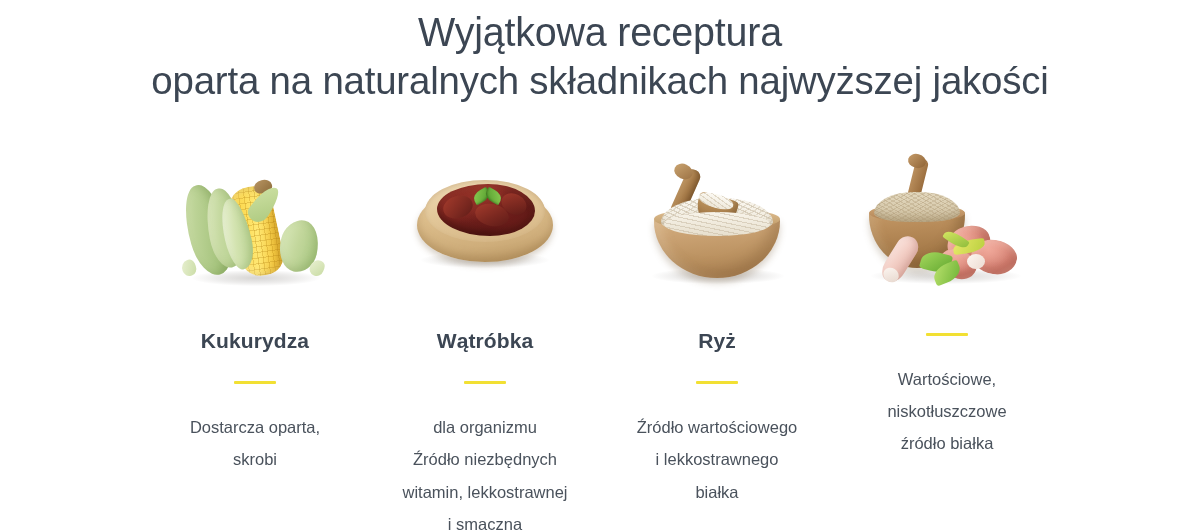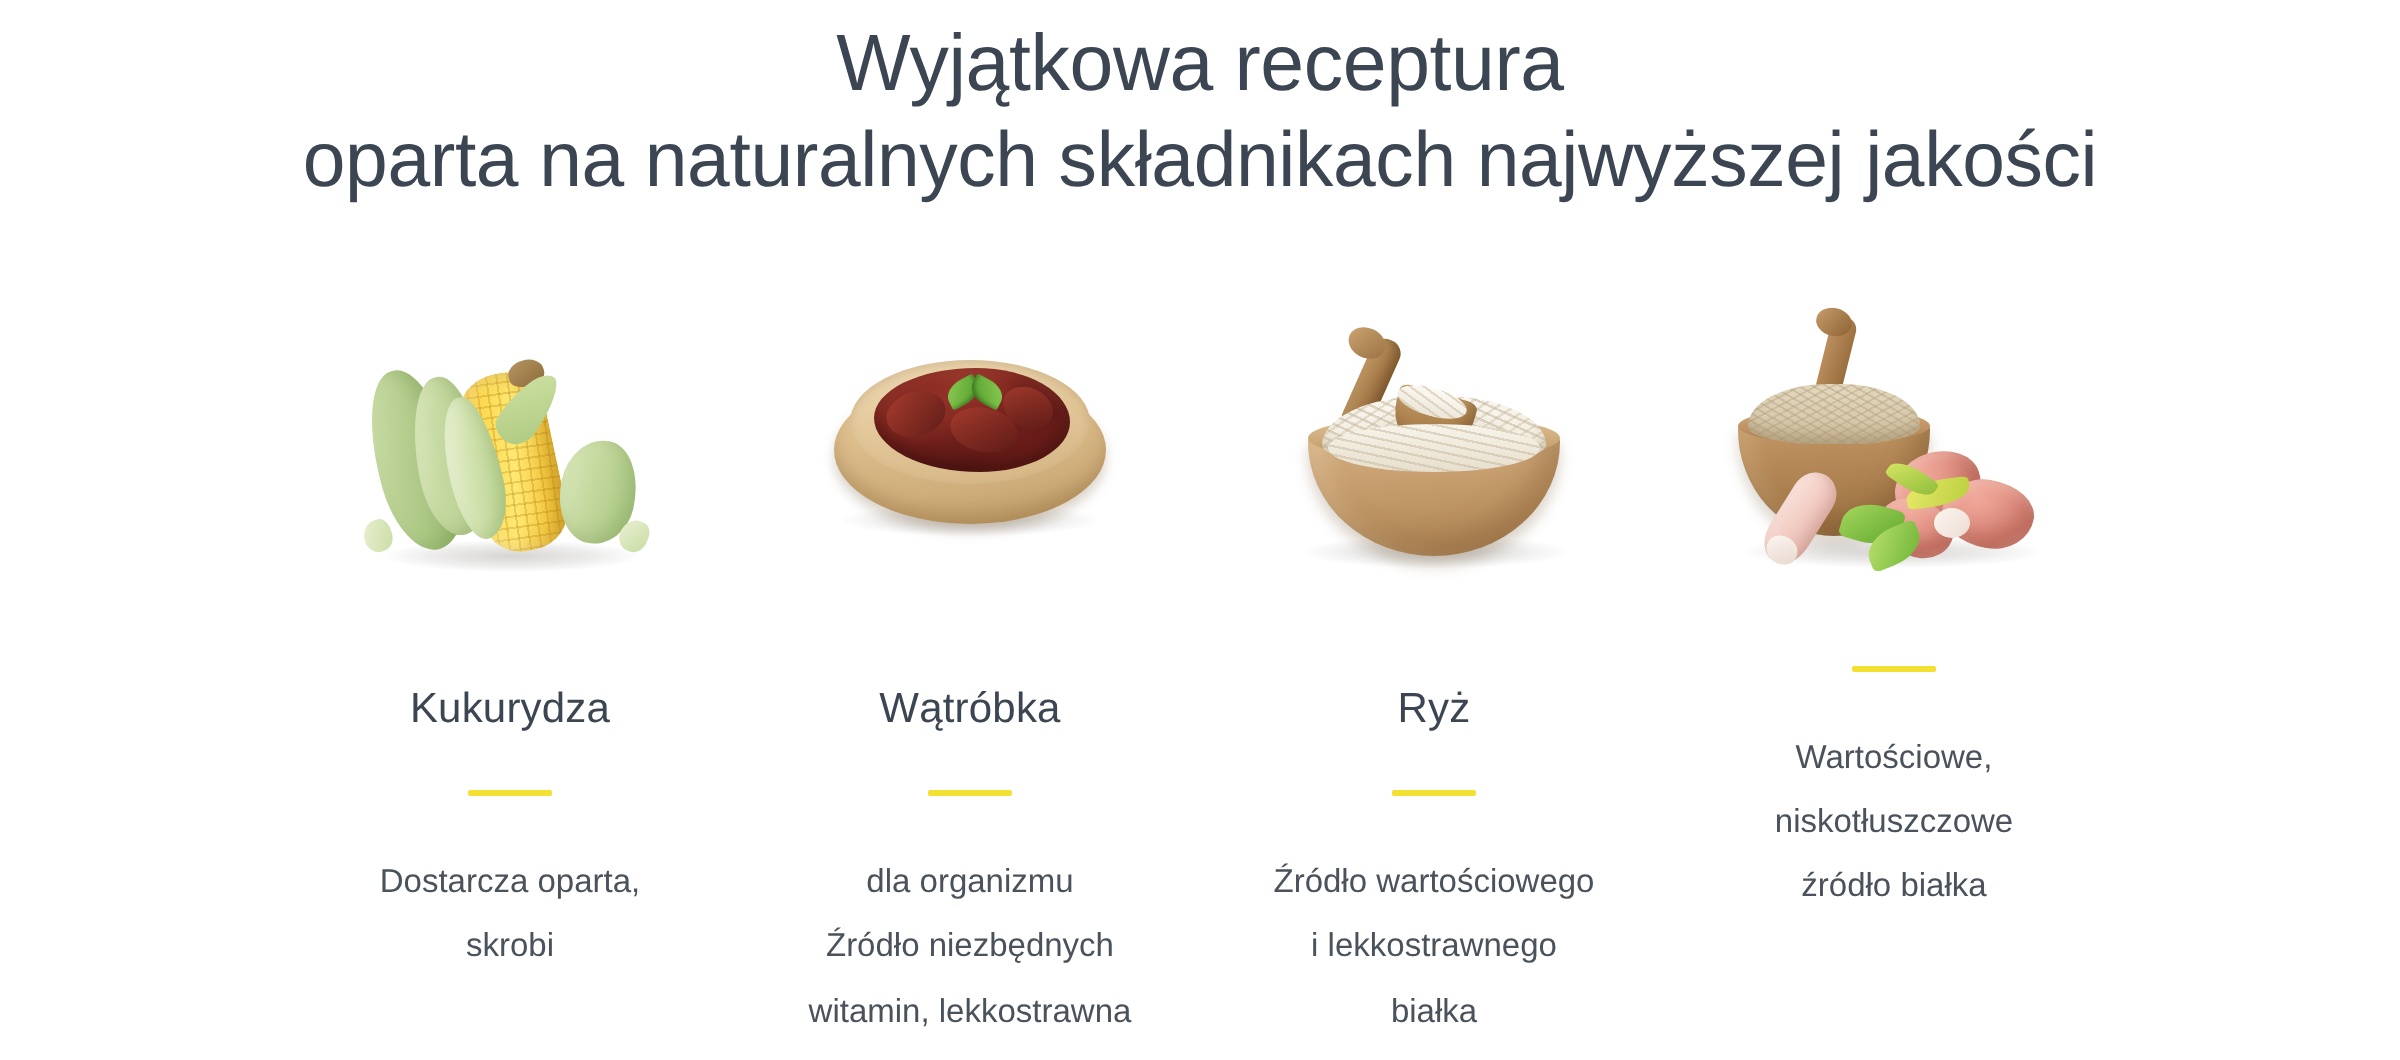--- a/index.html
+++ b/index.html
@@ -61,25 +61,25 @@
   }
   .art {
     position: absolute;
     left: 50%;
     transform: translateX(-50%);
   }
 
   
   .item-title {
     font-size: 21px;
-    font-weight: 400;
+    font-weight: 700;
     color: #3c4653;
     line-height: 1.2;
     letter-spacing: 0.1px;
-    margin-top: 37px;
+    margin-top: 23px;
   }
   .divider {
     width: 42px;
     height: 3px;
     background: #f2e033;
     margin: 28px auto 0 auto;
     border-radius: 1px;
   }
   .item-desc {
     margin-top: 27px;
@@ -435,21 +435,21 @@
         <div class="liver-lobe" style="left:84px; top:20px; width:26px; height:20px; transform:rotate(26deg);"></div>
         <div class="basil" style="left:56px; top:16px; transform:rotate(-28deg);"></div>
         <div class="basil" style="left:68px; top:16px; transform:rotate(28deg) scaleX(-1);"></div>
       </div>
     </div>
     <div class="item-title">Wątróbka</div>
     <div class="divider"></div>
     <div class="item-desc">
       <span class="dl">dla organizmu</span>
       <span class="dl">Źródło niezbędnych</span>
-      <span class="dl">witamin, lekkostrawna</span>
+      <span class="dl">witamin, lekkostrawnej</span>
       <span class="dl">i smaczna</span>
     </div>
   </div>
 
   <div class="col col-3">
     <div class="img-stage">
       <div class="art rice-wrap">
         <div class="shadow" style="left:0px; top:96px; width:132px; height:16px;"></div>
         <div class="scoop-handle"></div>
         <div class="scoop-knob"></div>

